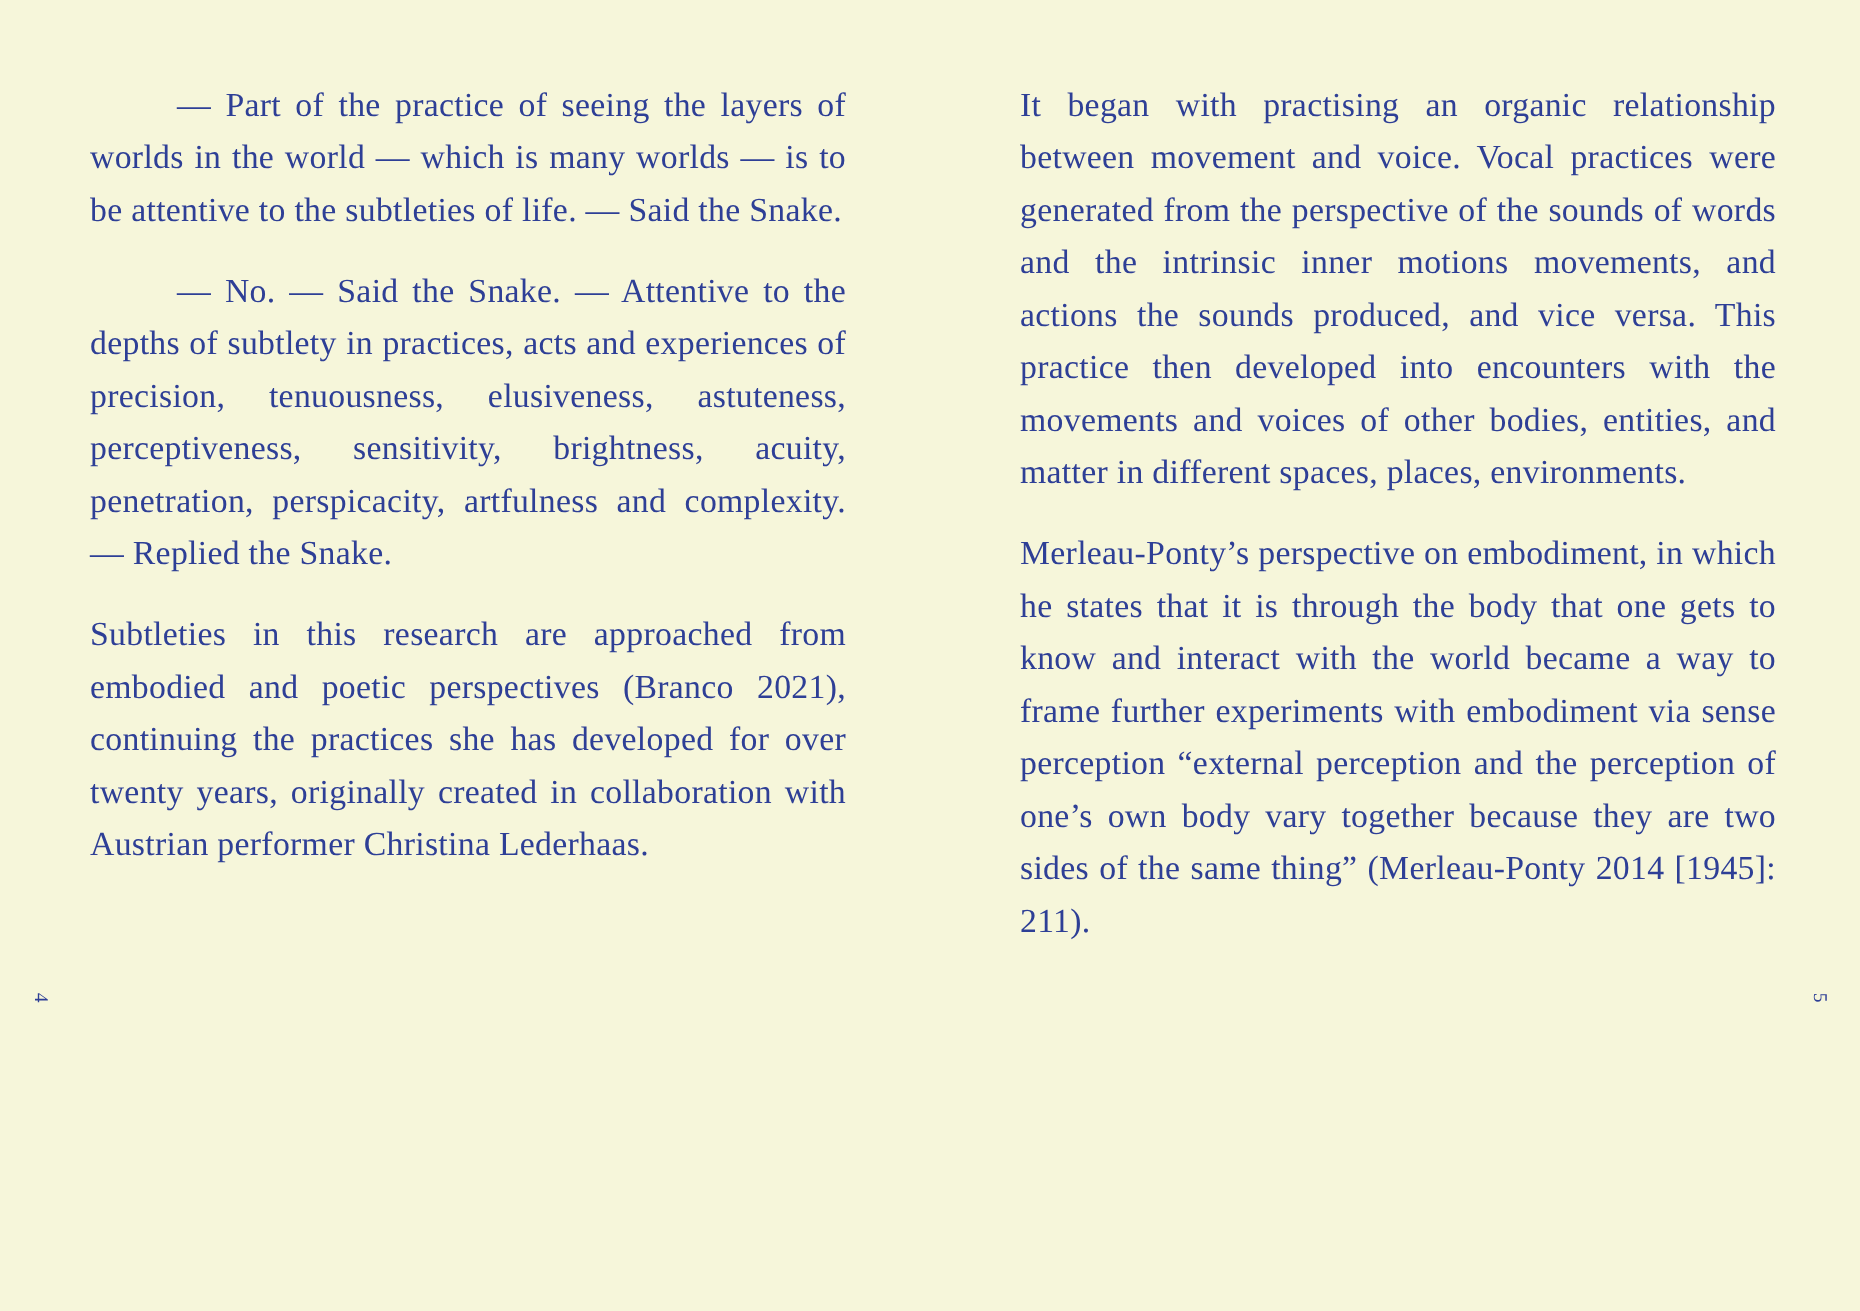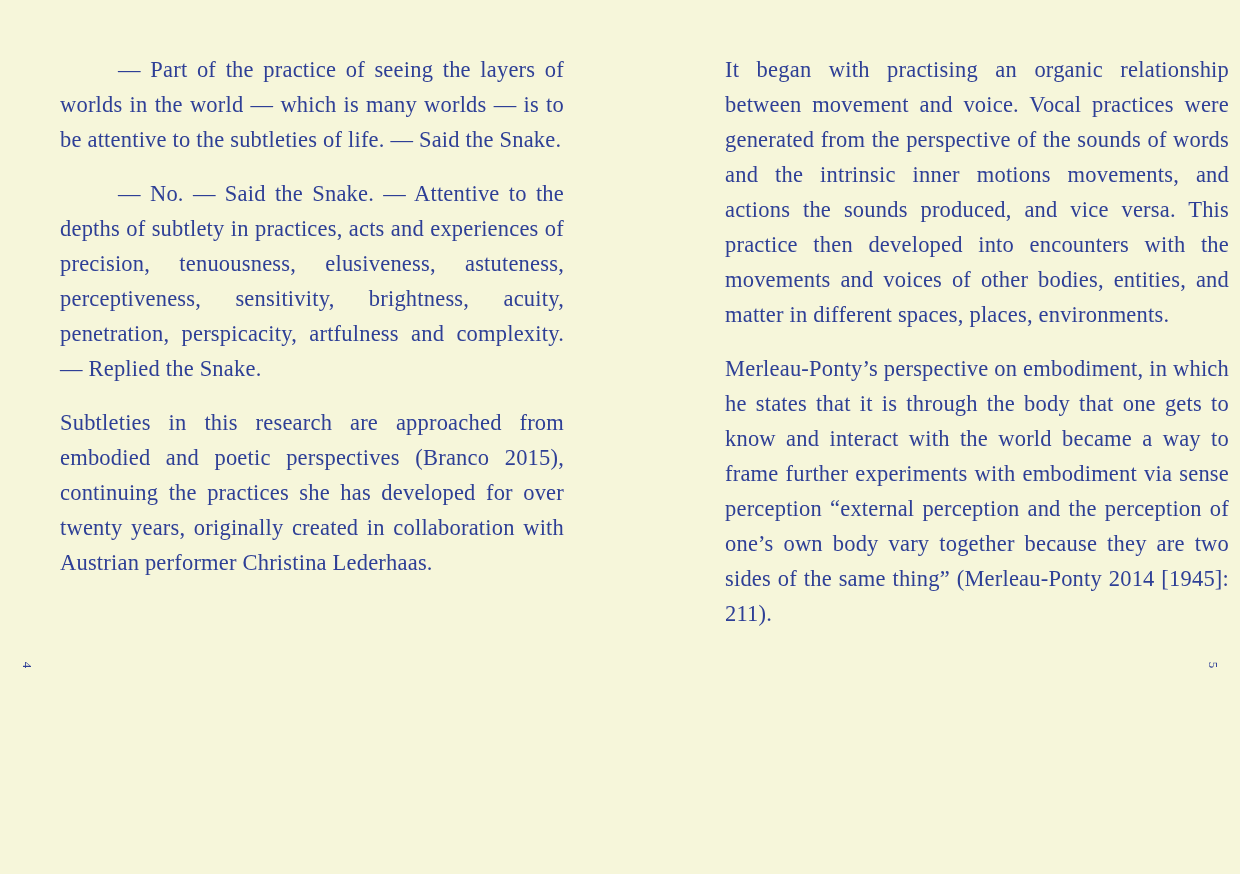--- a/index.html
+++ b/index.html
@@ -26,21 +26,21 @@
     height: 691px;
     box-sizing: border-box;
     text-decoration: underline;
   }
   .page-inner {
     position: absolute;
     top: 52px;
     width: 504px;
   }
   .left .page-inner  { left: 60px; }
-  .right .page-inner { left: 60px; margin-left: 45px; }
+  .right .page-inner { left: 60px; }
   .page p {
     margin: 0 0 19px 0;
     font-size: 22.5px;
     line-height: 35px;
     color: #2e3f96;
     text-align: justify;
     letter-spacing: 0.2px;
   }
   .page p.indent {
     text-indent: 58px;
@@ -58,21 +58,21 @@
 </style>
 </head>
 <body>
 
 <div class="spread">
 
   <div class="page left">
     <div class="page-inner">
       <p class="indent">— Part of the practice of seeing the layers of worlds in the world — which is many worlds — is to be attentive to the subtleties of life. — Said the Snake.</p>
       <p class="indent">— No. — Said the Snake. — Attentive to the depths of subtlety in practices, acts and experiences of precision, tenuousness, elusiveness, astuteness, perceptiveness, sensitivity, brightness, acuity, penetration, perspicacity, artfulness and complexity. — Replied the Snake.</p>
-      <p>Subtleties in this research are approached from embodied and poetic perspectives (Branco 2015), continuing the practices she has developed for over twenty years, originally created in collaboration with Austrian performer Christina Lederhaas.</p>
+      <p>Subtleties in this research are approached from embodied and poetic perspectives (Branco 2021), continuing the practices she has developed for over twenty years, originally created in collaboration with Austrian performer Christina Lederhaas.</p>
     </div>
     <div class="page-num">4</div>
   </div>
 
   <div class="page right">
     <div class="page-inner">
       <p>It began with practising an organic relationship between movement and voice. Vocal practices were generated from the perspective of the sounds of words and the intrinsic inner motions movements, and actions the sounds produced, and vice versa. This practice then developed into encounters with the movements and voices of other bodies, entities, and matter in different spaces, places, environments.</p>
       <p>Merleau-Ponty’s perspective on embodiment, in which he states that it is through the body that one gets to know and interact with the world became a way to frame further experiments with embodiment via sense perception “external perception and the perception of one’s own body vary together because they are two sides of the same thing” (Merleau-Ponty 2014 [1945]: 211).</p>
     </div>
     <div class="page-num">5</div>

